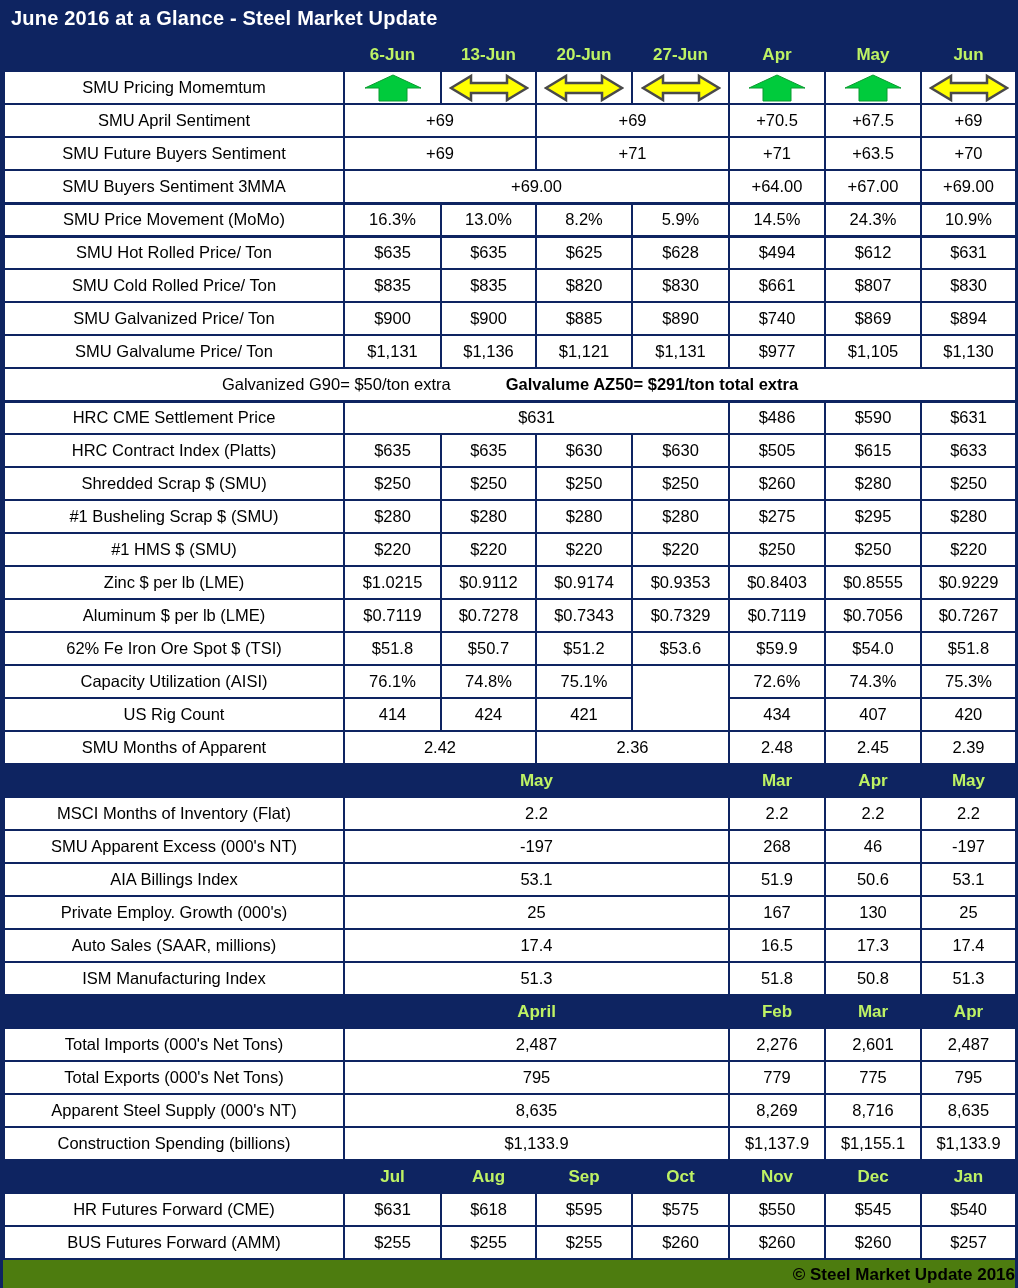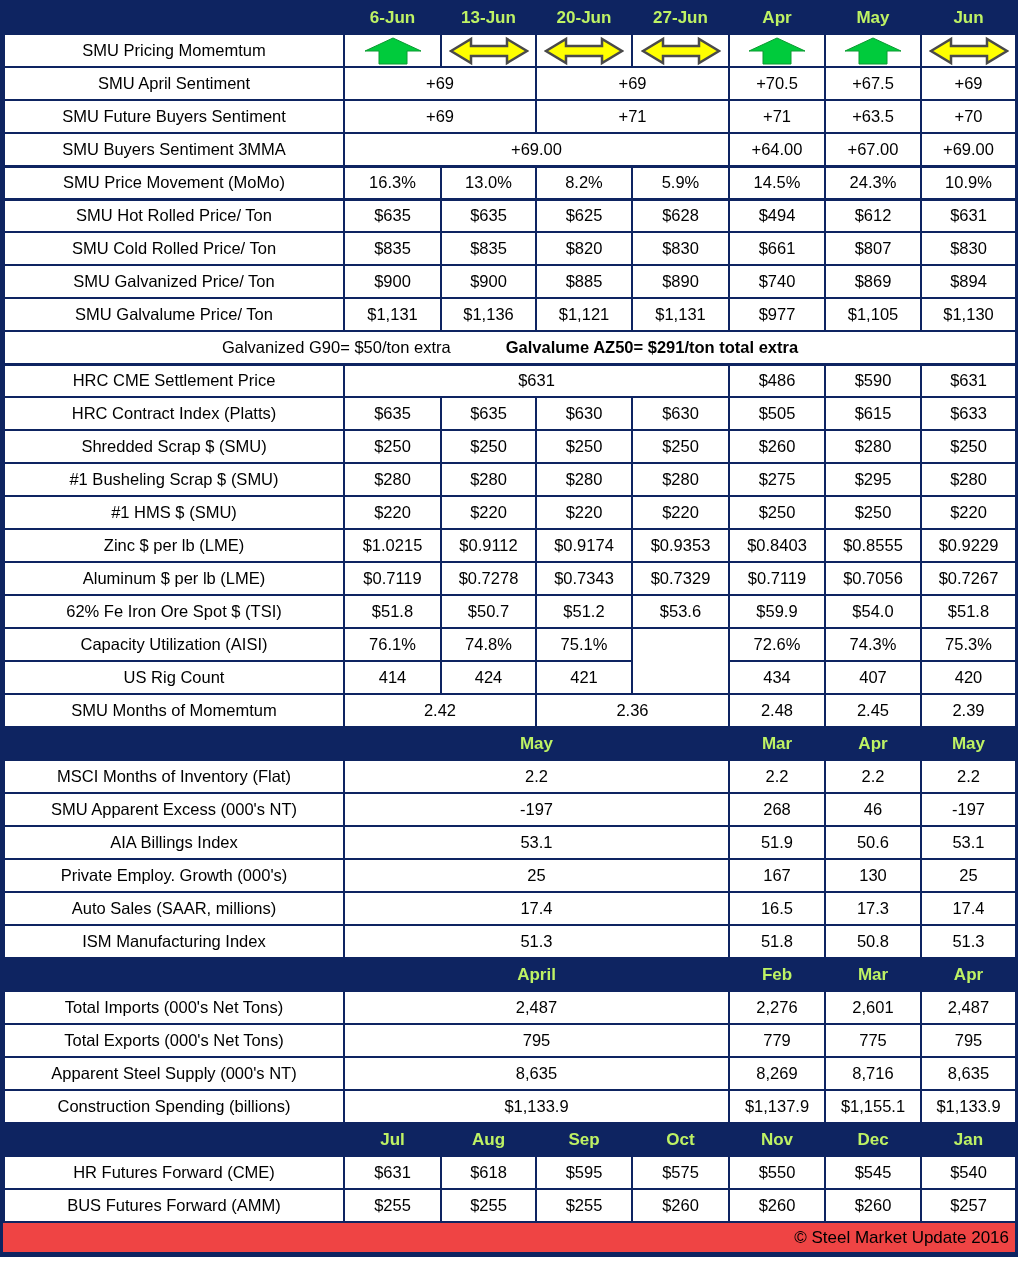--- a/index.html
+++ b/index.html
@@ -32,29 +32,30 @@
   td.bold{ font-weight:bold; }
   td.thick-top, tr.thick-top td, tr.thick-top th{ border-top-width:3px; }
   td.hatch{
     background-image:radial-gradient(circle, #2a4076 1px, transparent 1.05px);
     background-size:3.5px 3.5px; background-position:0 0; background-color:#fff;
   }
   td.note{ font-weight:bold; }
   td.note span + span{ margin-left:55px;font-weight:bold; }
   .footer-bar{
     height:29px; display:flex; align-items:center; justify-content:flex-end;
-    padding-right:6px; box-sizing:border-box; font-weight:normal; font-size:17px;
-    background:#ef4444; color:#000;
+    box-sizing:border-box; font-weight:bold; font-size:17px;
+    background:#4d7c0f; color:#000;
   }
   svg.arrow{ display:block; margin:0 auto; }
 </style>
 </head>
 <body>
 
 <div class="sheet">
+  <div class="title-bar">June 2016 at a Glance - Steel Market Update</div>
   <table class="grid">
     <colgroup>
         <col style="width: 340px;">
         <col style="width: 97px;">
         <col style="width: 95px;">
         <col style="width: 96px;">
         <col style="width: 97px;">
         <col style="width: 96px;">
         <col style="width: 96px;">
         <col style="width: 95px;">
@@ -274,21 +275,21 @@
         <tr>
           <th class="rowlabel">US Rig Count</th>
           <td>414</td>
           <td>424</td>
           <td>421</td>
           <td>434</td>
           <td>407</td>
           <td class="bold">420</td>
         </tr>
         <tr>
-          <th class="rowlabel">SMU Months of Momemtum</th>
+          <th class="rowlabel">SMU Months of Apparent</th>
           <td colspan="2">2.42</td>
           <td colspan="2">2.36</td>
           <td>2.48</td>
           <td>2.45</td>
           <td class="bold">2.39</td>
         </tr>
         <tr class="hdr">
           <td></td>
           <td colspan="4">May</td>
           <td>Mar</td>

